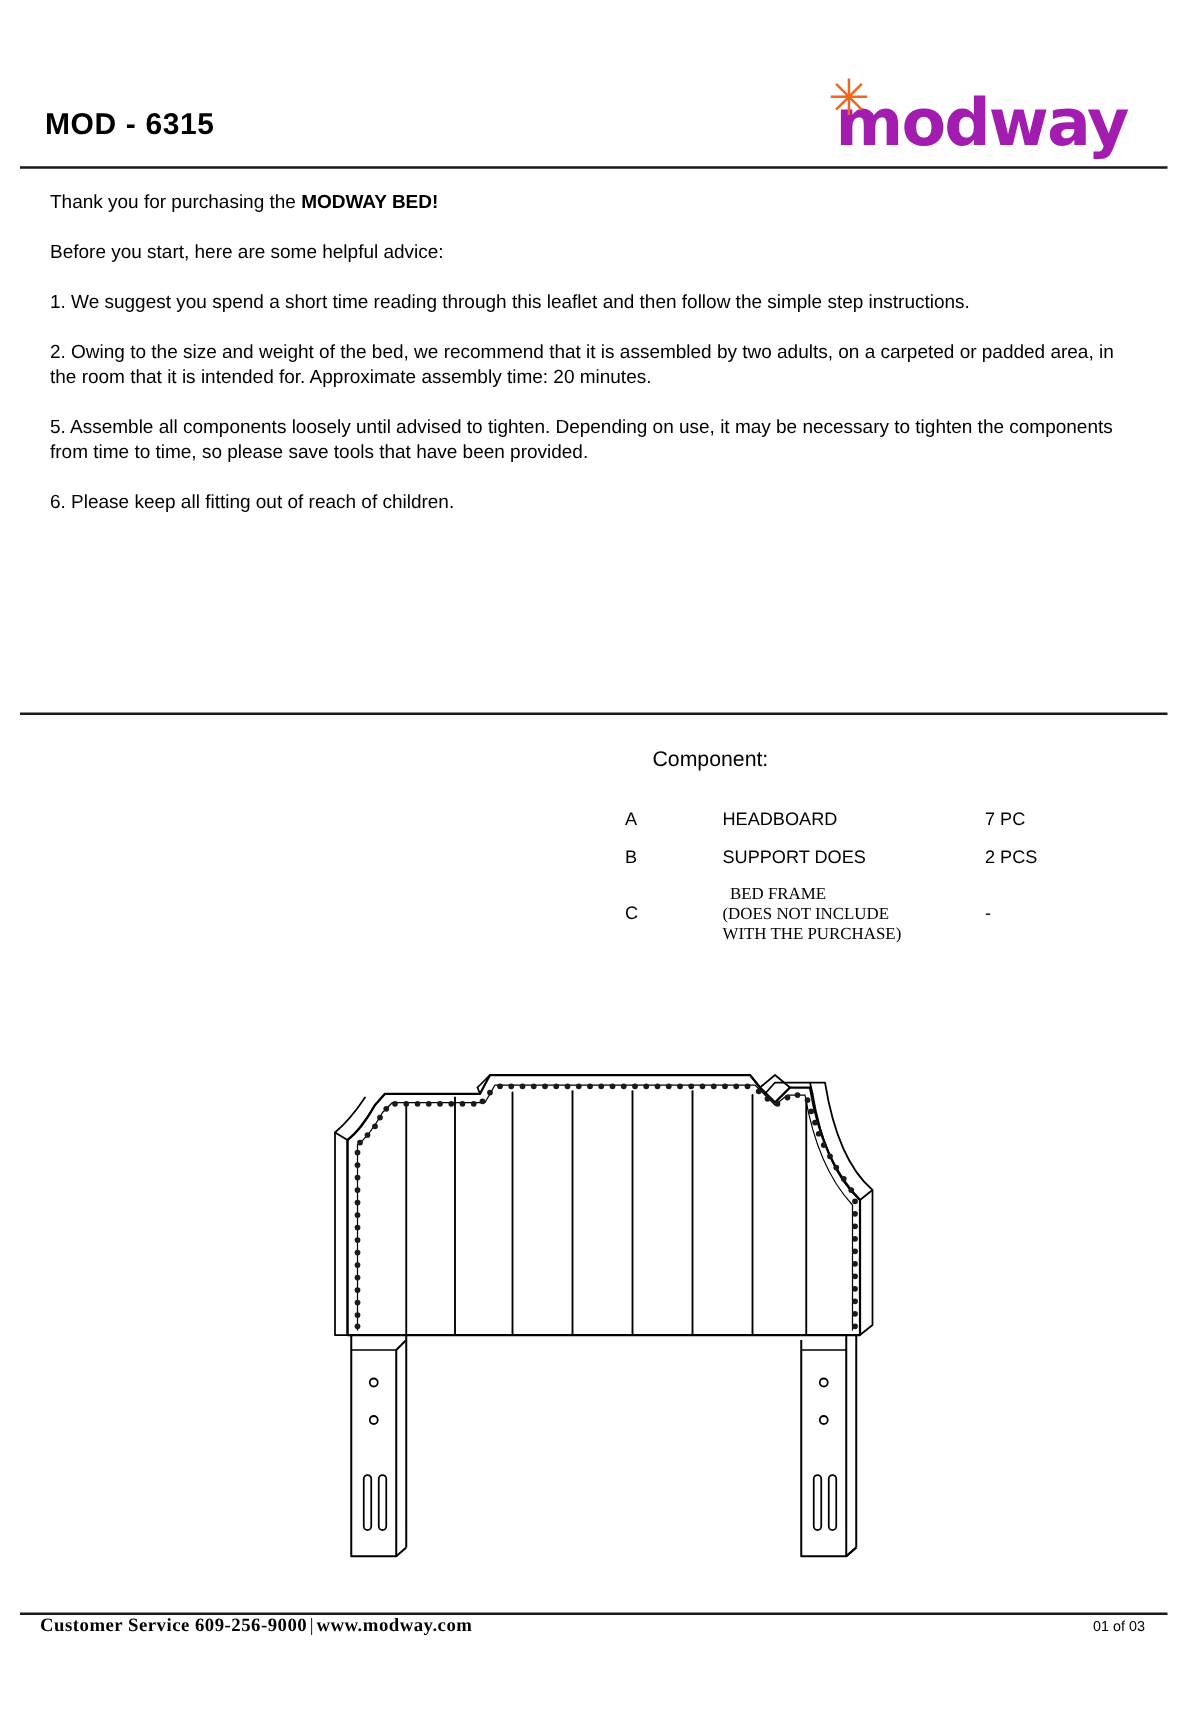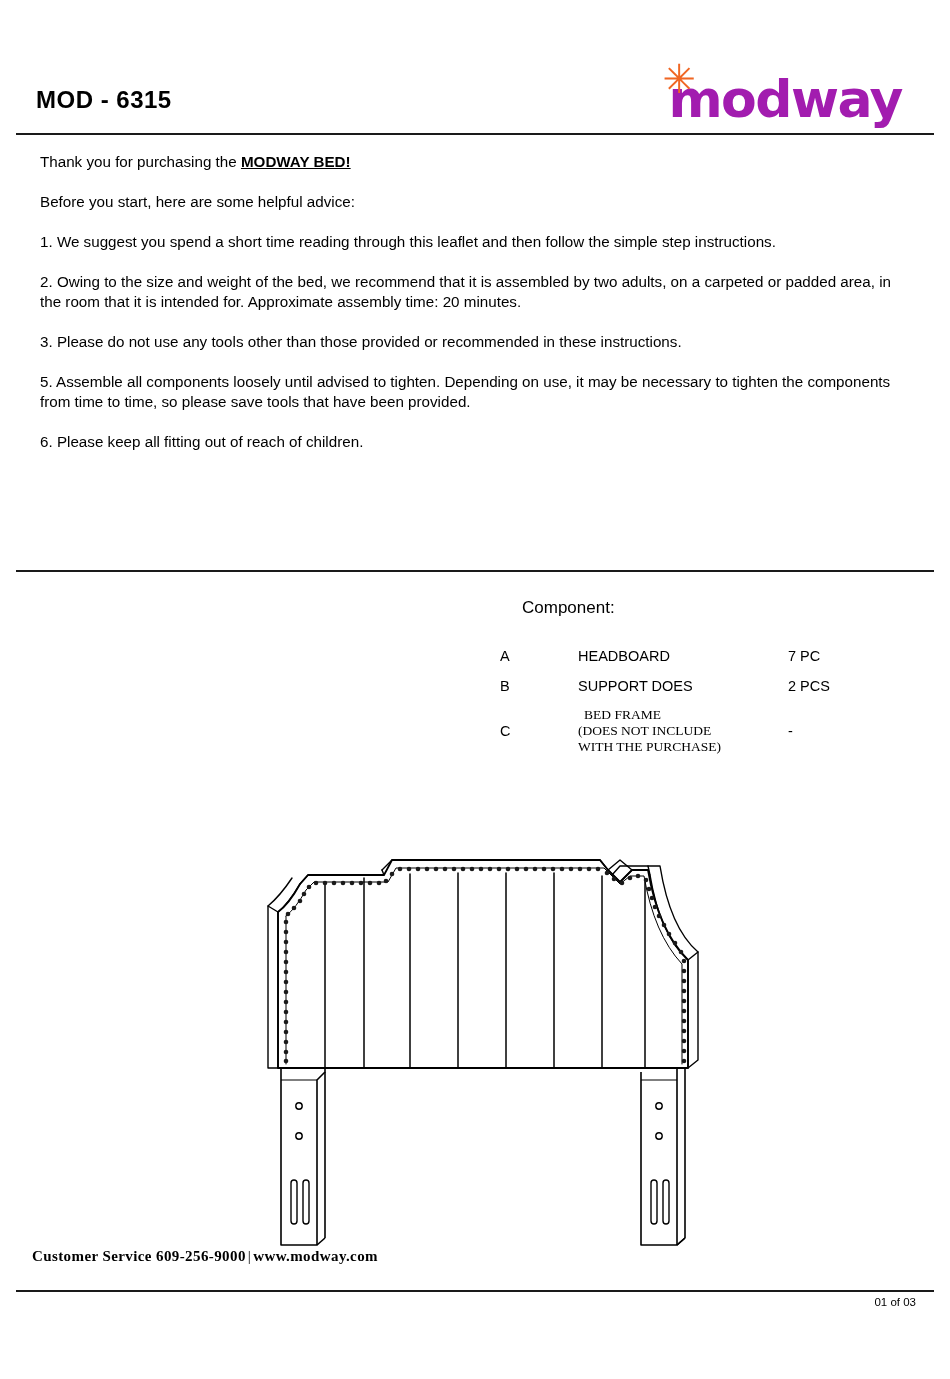--- a/index.html
+++ b/index.html
@@ -41,21 +41,21 @@
   }
 
   
   .body-text {
     position:absolute; left:40px; top:152px; width:872px;
   }
   .para {
     font-size:15.2px; line-height:20px; margin-bottom:20px;
     text-align:left;
   }
-  .para b { font-weight:bold;text-decoration:underline; }
+  .para b { font-weight:bold; }
 
   .rule-mid {
     position:absolute; left:16px; top:570px; width:918px; height:2px;
     background:#1a1a1a;
   }
 
   
   .component-block {
     position:absolute; left:500px; top:598px; width:420px;
   }
@@ -79,21 +79,21 @@
   .diagram {
     position:absolute; left:0; top:840px; width:950px; height:430px;
   }
 
   
   .rule-bot {
     position:absolute; left:16px; top:1290px; width:918px; height:2px;
     background:#1a1a1a;
   }
   .footer-left {
-    position:absolute; left:32px; top:1248px;
+    position:absolute; left:32px; top:1293px;
     font-family:"Liberation Serif", serif;
     font-size:15px; font-weight:bold; letter-spacing:0.4px;
     white-space:nowrap;
   }
   .footer-sep { font-weight:normal; padding:0 2px; }
   .footer-right {
     position:absolute; right:34px; top:1296px;
     font-size:11.5px;
   }
 </style>
@@ -113,21 +113,20 @@
     </div>
 
     <div class="rule-top"></div>
   </div>
 
   <div class="body-text">
     <div class="para"><span>Thank you for purchasing the </span><b>MODWAY BED!</b></div>
     <div class="para">Before you start, here are some helpful advice:</div>
     <div class="para">1. We suggest you spend a short time reading through this leaflet and then follow the simple step instructions.</div>
     <div class="para">2. Owing to the size and weight of the bed, we recommend that it is assembled by two adults, on a carpeted or padded area, in the room that it is intended for. Approximate assembly time: 20 minutes.</div>
-    <div class="para">3. Please do not use any tools other than those provided or recommended in these instructions.</div>
     <div class="para">5. Assemble all components loosely until advised to tighten. Depending on use, it may be necessary to tighten the components from time to time, so please save tools that have been provided.</div>
     <div class="para">6. Please keep all fitting out of reach of children.</div>
   </div>
 
   <div class="rule-mid"></div>
 
   <div class="component-block">
     <div class="component-heading">Component:</div>
     <table class="comp-table">
       <tbody>

